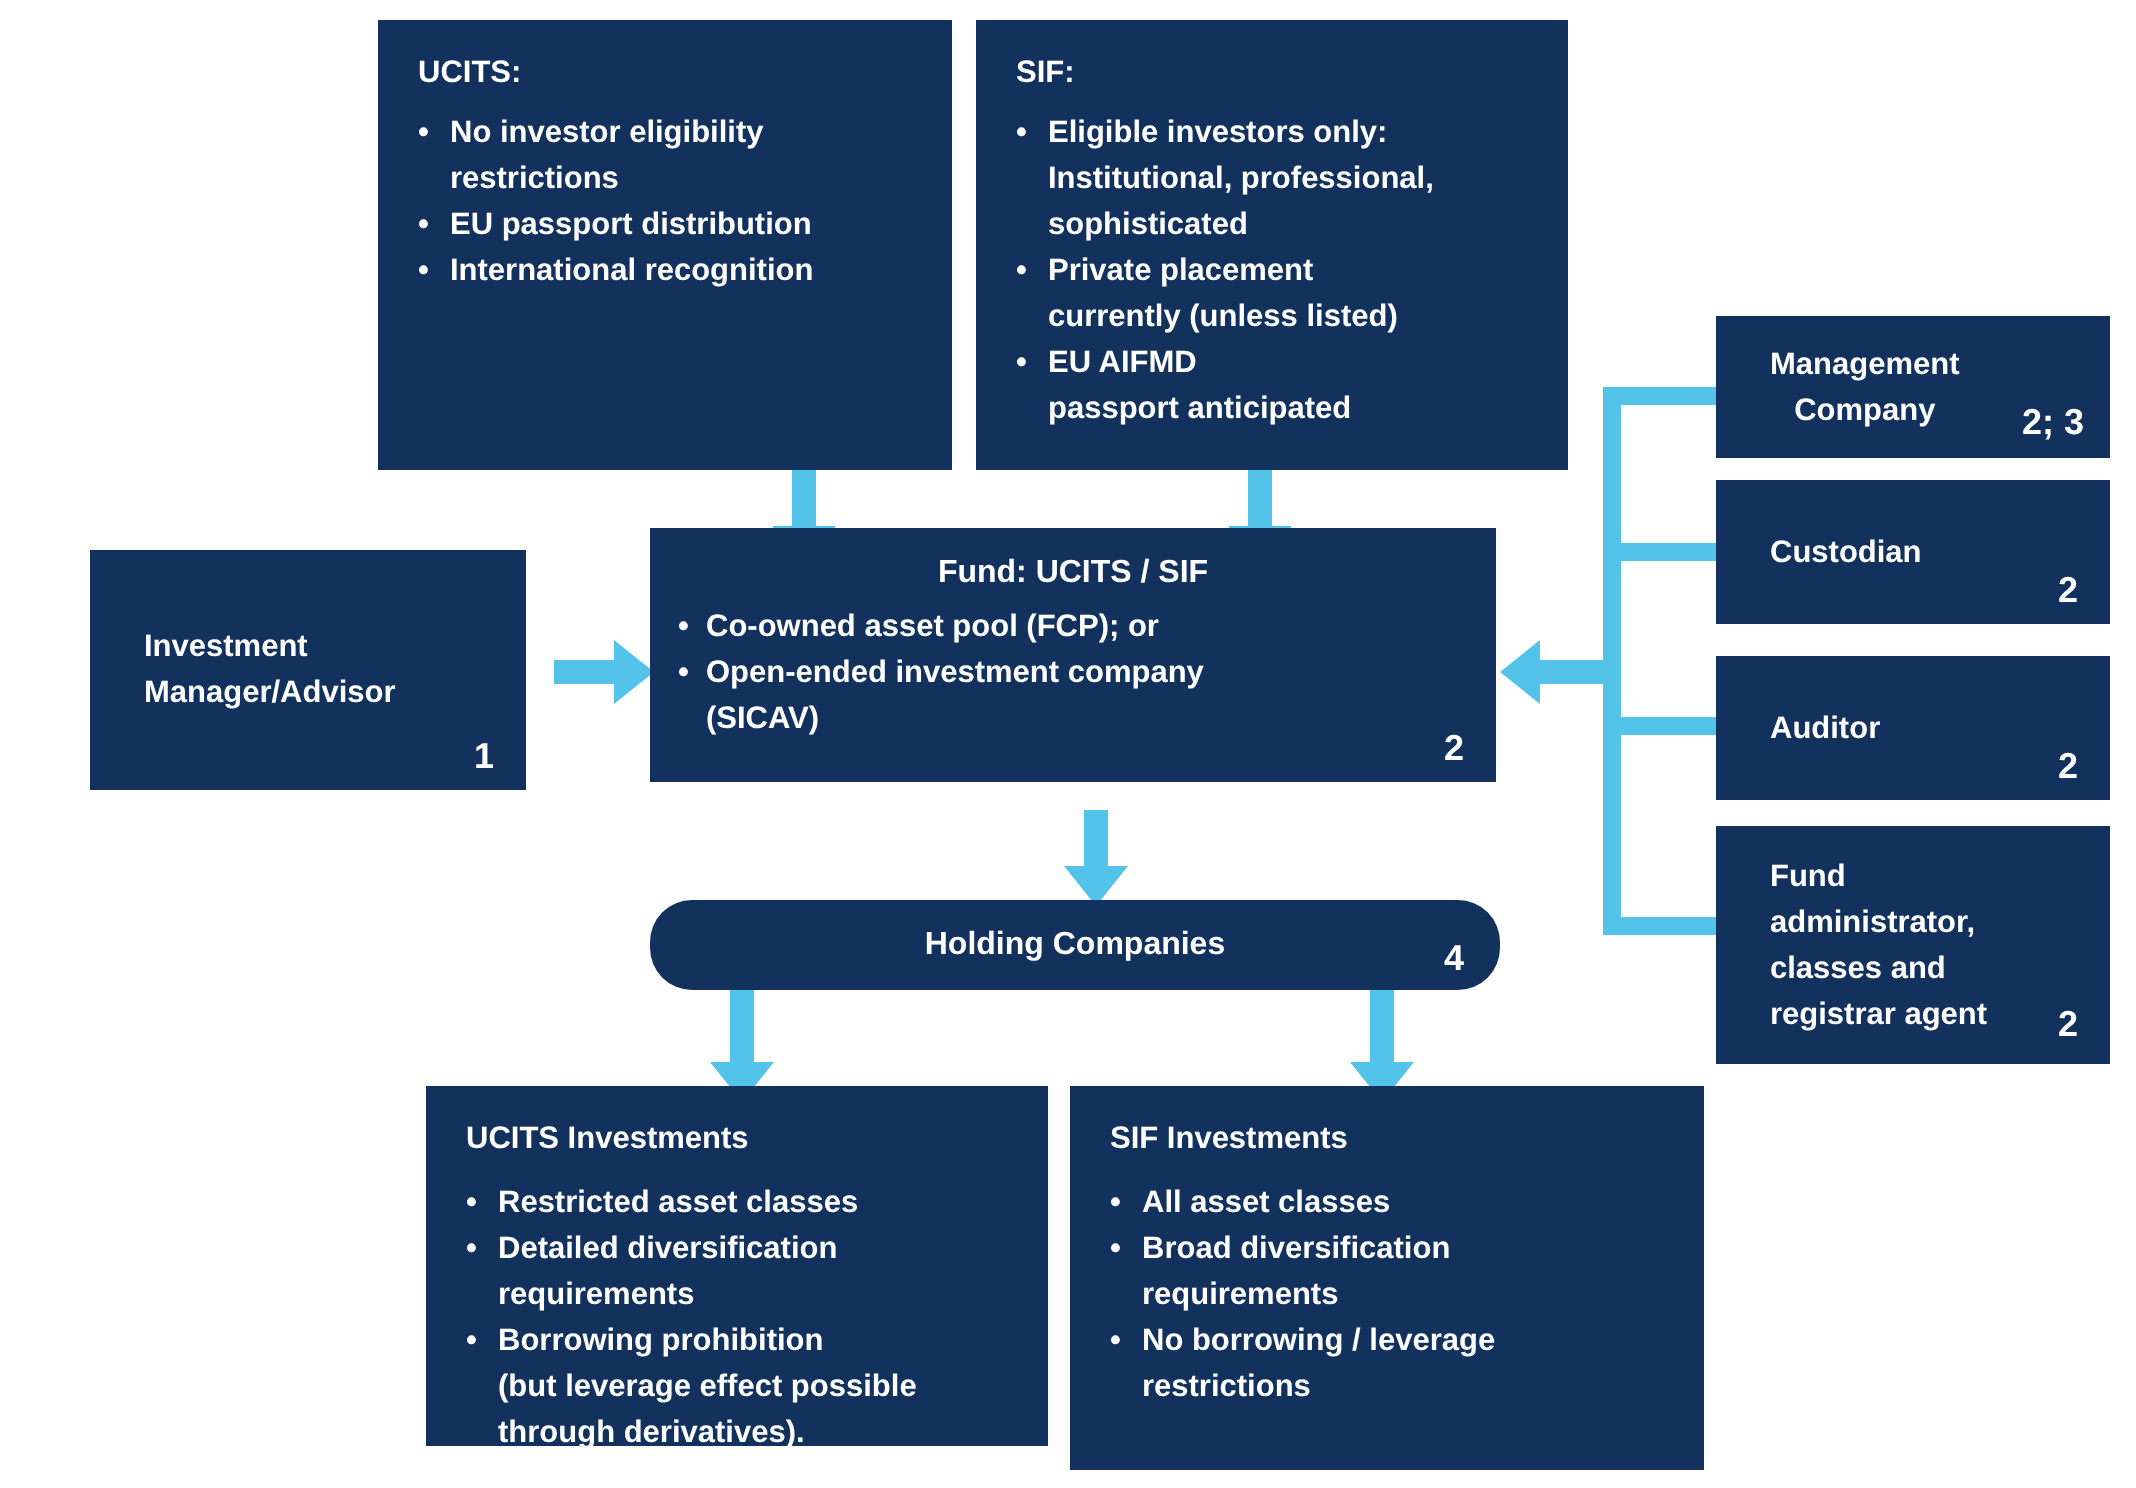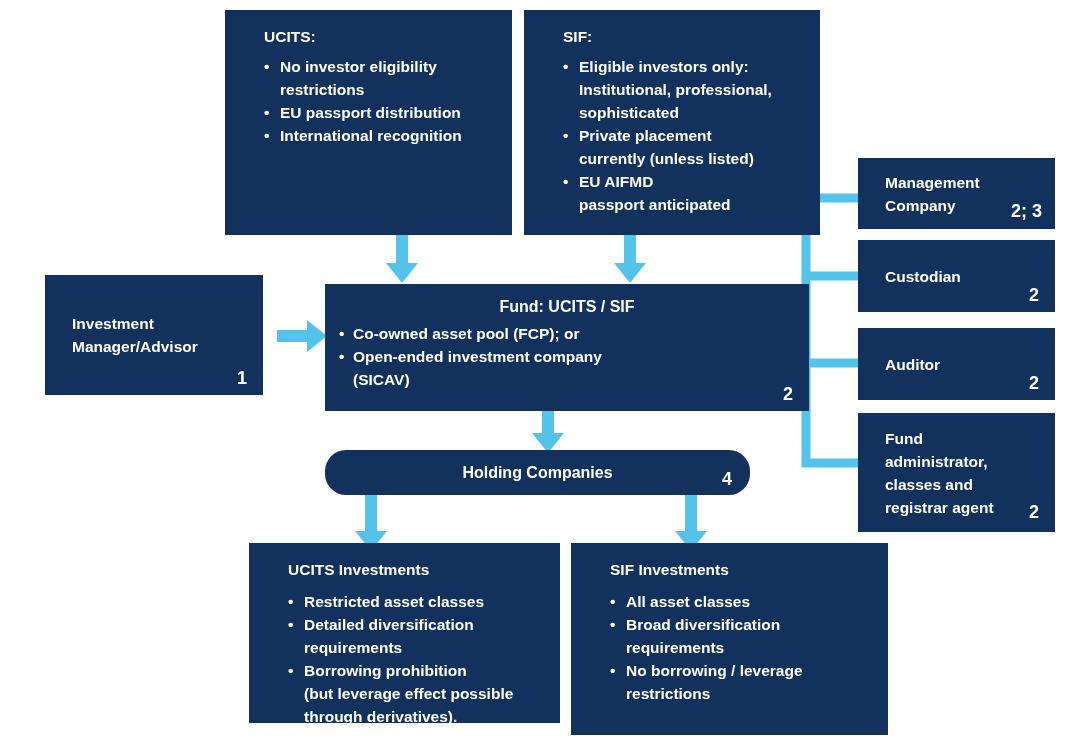--- a/index.html
+++ b/index.html
@@ -11,21 +11,21 @@
     font-weight:bold;
     overflow:hidden;
   }
   .box{
     position:absolute;
     background:var(--navy,#12315c);
     color:var(--txt,#ffffff);
     box-sizing:border-box;
   }
   
-  .list-box{padding:15px 12px 0 39px;margin-left:36px;}
+  .list-box{padding:15px 12px 0 20px;}
   .list-box .title{font-size:15.5px;line-height:23px;margin:0 0 7px 0;}
   .inv .title{margin-bottom:9px;}
   .bullet{display:flex;font-size:15.5px;line-height:23px;}
   .bullet .dot{flex:0 0 16px;}
   .bullet .txt{white-space:pre-line;}
   
   .center-box{display:flex;align-items:center;padding-left:27px;}
   .center-box .label{font-size:15.5px;line-height:23px;white-space:pre-line;}
   .note{
     position:absolute;right:16px;bottom:6px;
@@ -95,37 +95,37 @@
 passport anticipated</span>
     </div>
   </div>
 
   <div class="box center-box" style="left:45px;top:275px;width:218px;height:120px;">
     <div class="label">Investment
 Manager/Advisor</div>
     <div class="note">1</div>
   </div>
 
-  <div class="box" style="left:325px;top:284px;width:484px;height:127px;">
+  <div class="box" style="left:325px;top:264px;width:423px;height:127px;">
     <div class="fund-title">Fund: UCITS / SIF</div>
     <div class="fund-bullets">
       <div class="bullet">
         <span class="dot">•</span>
         <span class="txt">Co-owned asset pool (FCP); or</span>
       </div>
       <div class="bullet">
         <span class="dot">•</span>
         <span class="txt">Open-ended investment company
 (SICAV)</span>
       </div>
     </div>
     <div class="note">2</div>
   </div>
 
-  <div class="box center-box" style="left:858px;top:158px;width:197px;height:71px;">
+  <div class="box center-box" style="left:858px;top:158px;width:197px;height:71px;text-align:center;">
     <div class="label">Management
 Company</div>
     <div class="note" style="right:13px;bottom:7px;">2; 3</div>
   </div>
 
   <div class="box center-box" style="left:858px;top:240px;width:197px;height:72px;">
     <div class="label">Custodian</div>
     <div class="note">2</div>
   </div>
 

